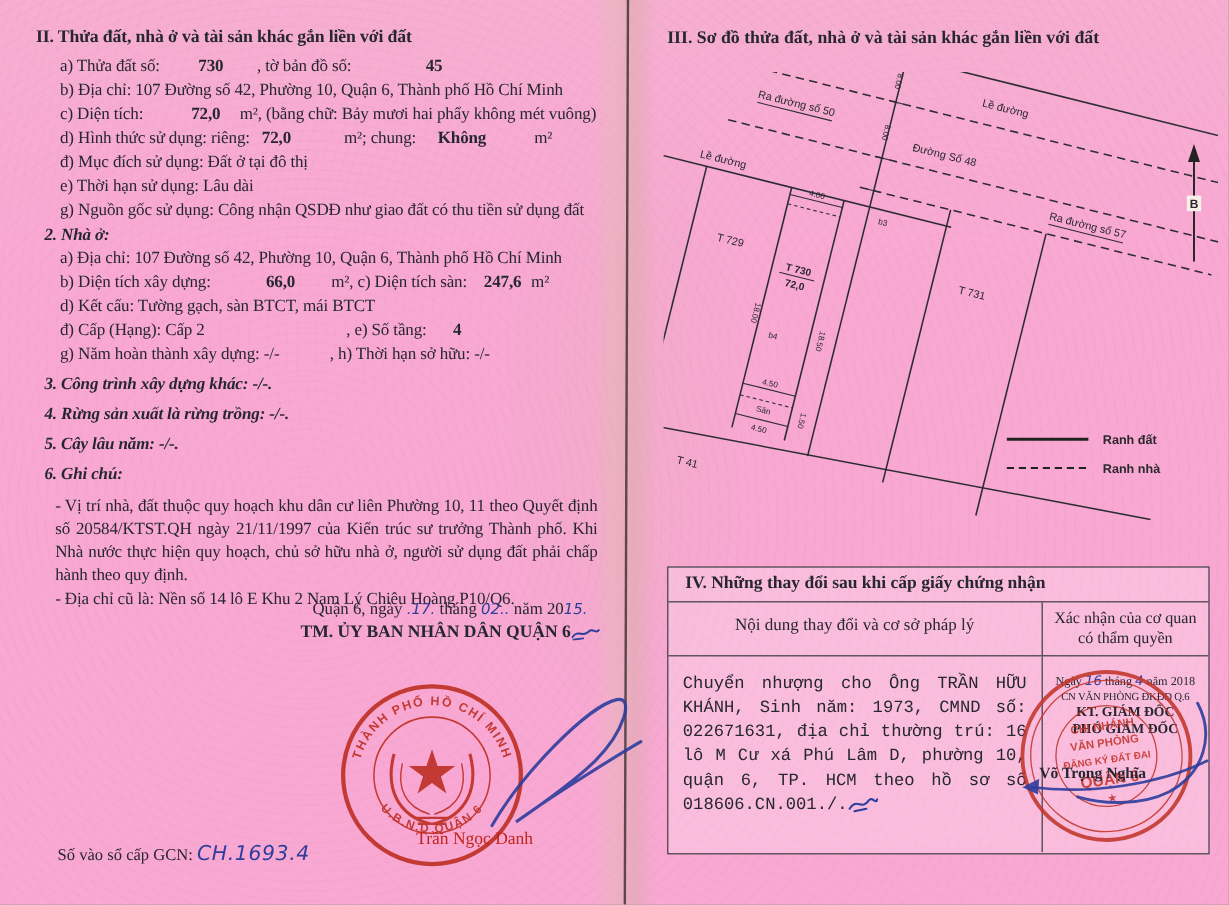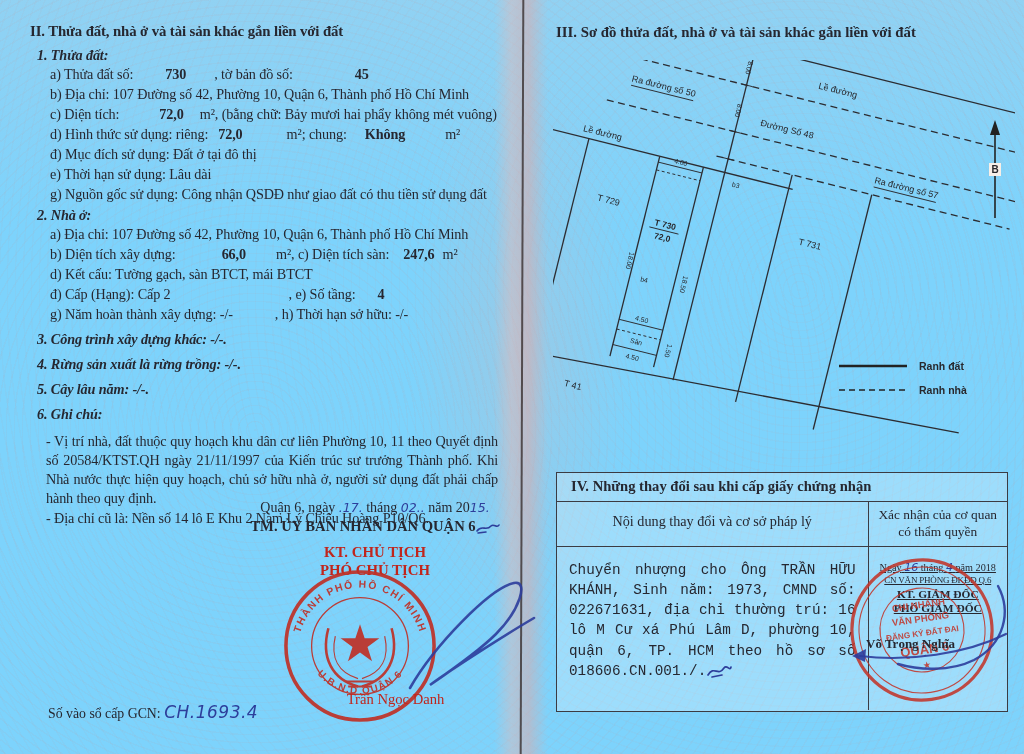--- a/index.html
+++ b/index.html
@@ -1,16 +1,16 @@
 <!DOCTYPE html>
 <html><head>
 <meta charset="utf-8">
 <style>
   html,body{margin:0;padding:0;background:#9a958f;}
-  .page{position:relative;width:1024px;height:754px;background:#7dd3fc;overflow:hidden;
+  .page{position:relative;width:1024px;height:754px;background:#f9a8d4;overflow:hidden;
         font-family:"Liberation Serif",serif;color:#262730;}
   .page::before{content:"";position:absolute;inset:0;pointer-events:none;
     background:
       repeating-radial-gradient(circle at 255px 430px, rgba(203,138,134,.07) 0 1.5px, transparent 1.5px 8px),
       repeating-radial-gradient(circle at 800px 290px, rgba(203,138,134,.055) 0 1.5px, transparent 1.5px 8px),
       radial-gradient(ellipse 160px 420px at 521px 350px, rgba(224,178,175,.28), transparent 70%),
       linear-gradient(180deg, rgba(236,203,200,.18), rgba(236,203,200,0) 30%);}
   .fold{position:absolute;left:494px;top:0;width:54px;height:754px;
     background:linear-gradient(90deg, rgba(229,186,184,0) 0%, rgba(229,186,184,.45) 32%, rgba(219,172,172,.55) 64%, rgba(229,186,184,0) 100%);}
   .fold::after{content:"";position:absolute;left:27px;top:0;width:2px;height:100%;
@@ -56,40 +56,39 @@
 
   
   .table4{position:absolute;left:556px;top:472px;width:452px;height:240px;border:1.6px solid #3b3b42;
     box-sizing:border-box;background:rgba(255,253,250,.25);}
   .t4-title{padding:5px 14px 6px;font-weight:bold;font-size:14.6px;border-bottom:1.6px solid #3b3b42;}
   .t4-head{display:flex;border-bottom:1.6px solid #3b3b42;}
   .t4-h1{width:69%;box-sizing:border-box;text-align:center;padding:11px 8px;font-size:14.2px;}
   .t4-h2{width:31%;box-sizing:border-box;border-left:1.6px solid #3b3b42;text-align:center;padding:5px 8px;font-size:13.4px;line-height:1.25;}
   .t4-body{display:flex;height:163px;}
   .t4-b1{width:69%;box-sizing:border-box;padding:13px 12px 0 12px;font-size:14.3px;line-height:1.42;text-align:justify;font-family:Liberation Mono, monospace;}
-  .t4-b2{width:31%;box-sizing:border-box;border-left:1.6px solid #3b3b42;position:relative;text-align:center;text-decoration:underline;}
+  .t4-b2{width:31%;box-sizing:border-box;border-left:1.6px solid #3b3b42;position:relative;text-align:center;}
   .appr-date{font-size:10.2px;margin-top:14px;white-space:nowrap;}
   .appr-date .hw{font-size:11px;}
   .appr-office{font-size:9px;letter-spacing:-.2px;margin-top:1px;white-space:nowrap;}
   .appr-kt{font-weight:bold;font-size:11.4px;margin-top:2px;line-height:1.3;}
   .stamp-svg{position:absolute;left:848px;top:556px;width:148px;height:148px;opacity:.88;}
   .sig2-svg{position:absolute;left:846px;top:578px;width:170px;height:118px;}
   .signer2{position:absolute;left:866px;top:636px;width:148px;text-align:left;font-weight:bold;font-size:13px;}
   .hw-mark{vertical-align:middle;}
 </style>
 </head>
 <body>
 
 <div class="page">
   <div class="fold"></div>
 
   <div class="left-col">
     <div class="sec-title">II. Thửa đất, nhà ở và tài sản khác gắn liền với đất</div>
 
-    <div class="h-num">1. Thửa đất:</div>
     <div class="line">
       <span>a) Thửa đất số:</span><span class="sp" style="width:32px"></span><span class="b">730</span><span class="sp" style="width:28px"></span><span>, tờ bản đồ số:</span><span class="sp" style="width:62px"></span><span class="b">45</span>
     </div>
     <div class="line">
       <span>b) Địa chỉ:</span> <span>107 Đường số 42, Phường 10, Quận 6, Thành phố Hồ Chí Minh</span>
     </div>
     <div class="line">
       <span>c) Diện tích:</span><span class="sp" style="width:40px"></span><span class="b">72,0</span><span class="sp" style="width:16px"></span><span>m²</span><span>, (bằng chữ: Bảy mươi hai phẩy không mét vuông)</span>
     </div>
     <div class="line">
@@ -138,24 +137,20 @@
       <span>Quận 6, ngày</span>
       <span class="hw">.17.</span>
       <span>tháng</span>
       <span class="hw">02..</span>
       <span>năm 20</span><span class="hw">15.</span>
     </div>
     <div class="committee">
       <span>TM. ỦY BAN NHÂN DÂN QUẬN 6</span><svg class="hw-mark" width="24" height="12" viewBox="0 0 24 12">
           <path d="M1 9 C6 2 10 10 15 4 C18 1 21 7 23 3 M2 11 L10 10" stroke="#2d3e9b" stroke-width="1.6" fill="none" stroke-linecap="round"></path>
         </svg>
-    </div>
-    <div class="kt-line red">
-      <div>KT. CHỦ TỊCH</div>
-      <div>PHÓ CHỦ TỊCH</div>
     </div>
   </div>
 
   <svg class="seal-svg" viewBox="0 0 160 160">
     <defs>
       <path id="sealArcTop" d="M 17 84 A 63 63 0 0 1 143 84"></path>
       <path id="sealArcBot" d="M 24 82 A 57 57 0 0 0 136 82"></path>
     </defs>
     <g stroke="#bf3127" fill="none">
       <circle cx="80" cy="80" r="75" stroke-width="3.6"></circle>

